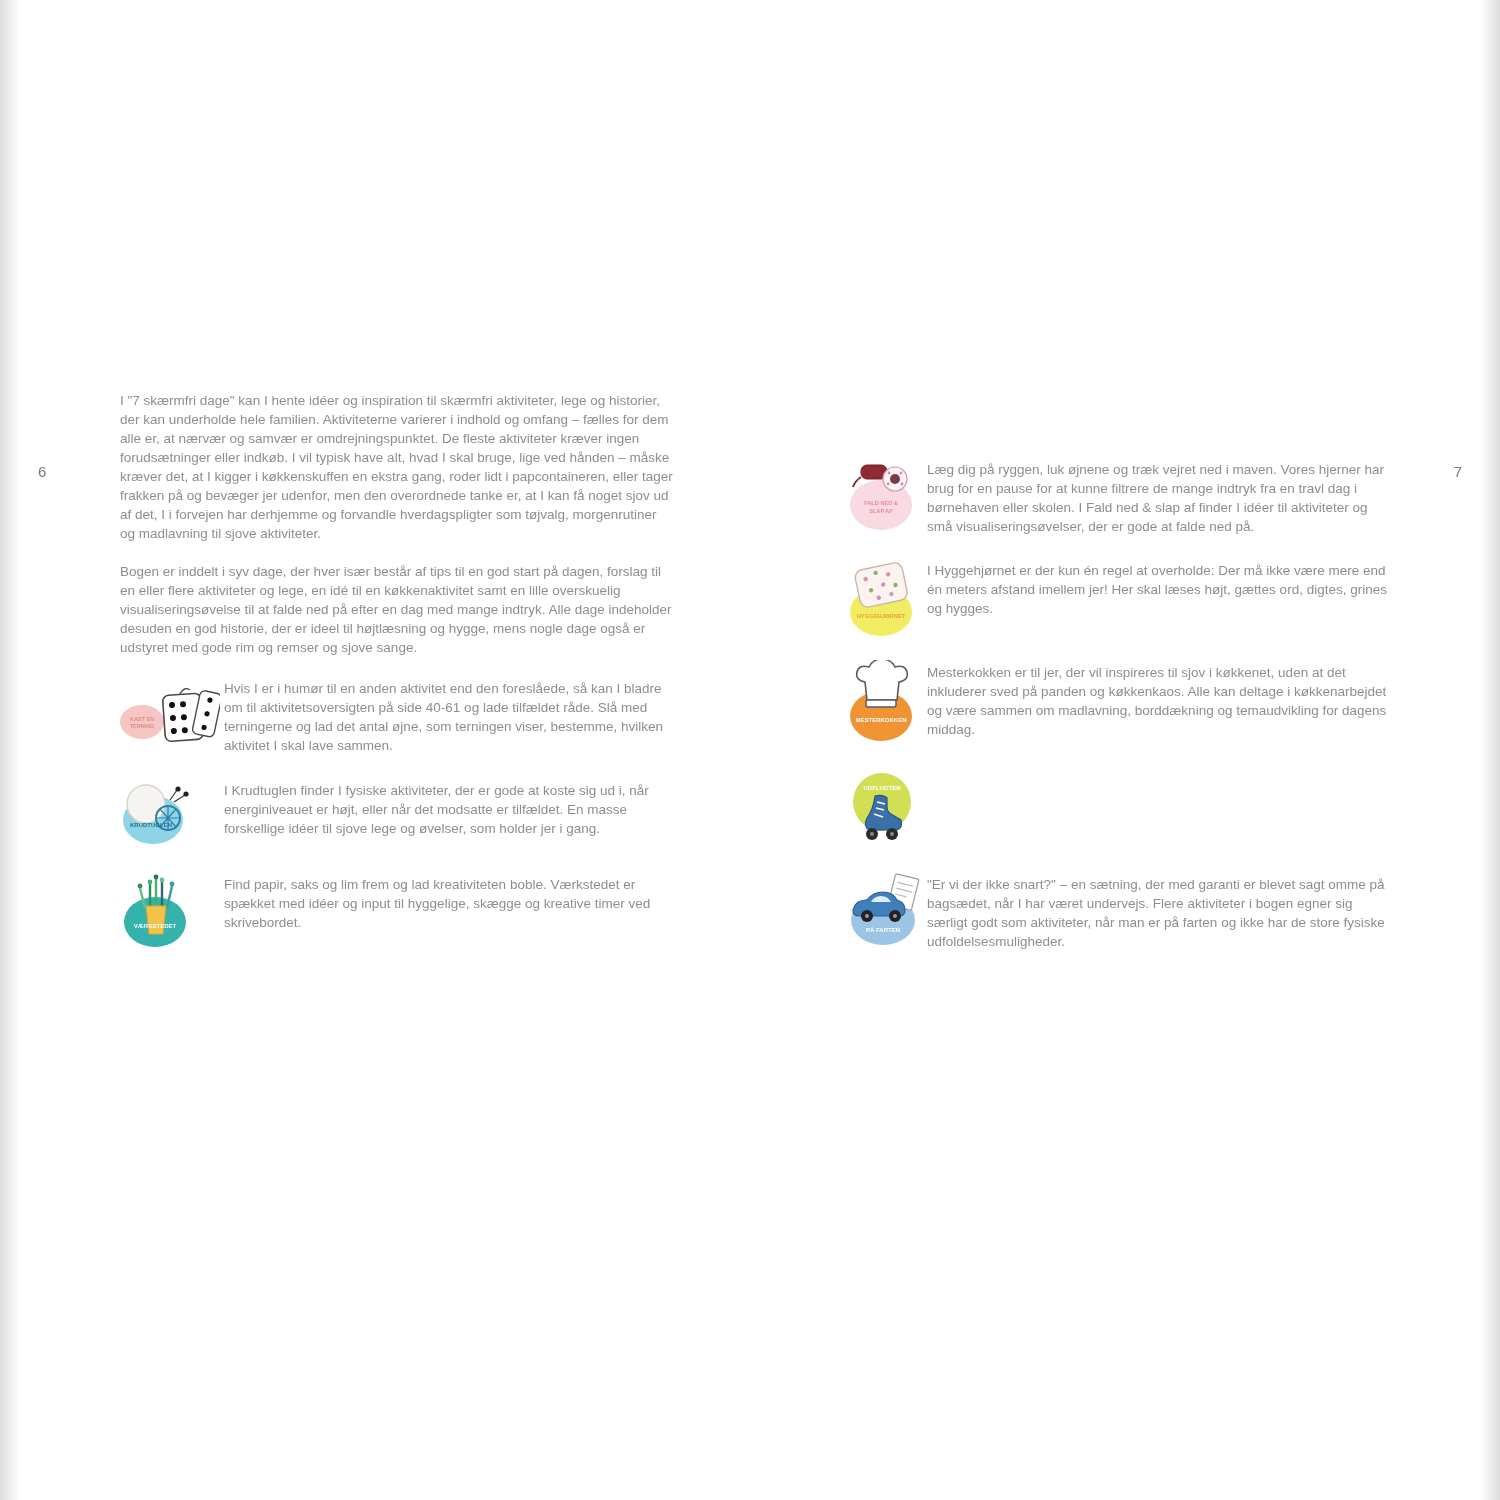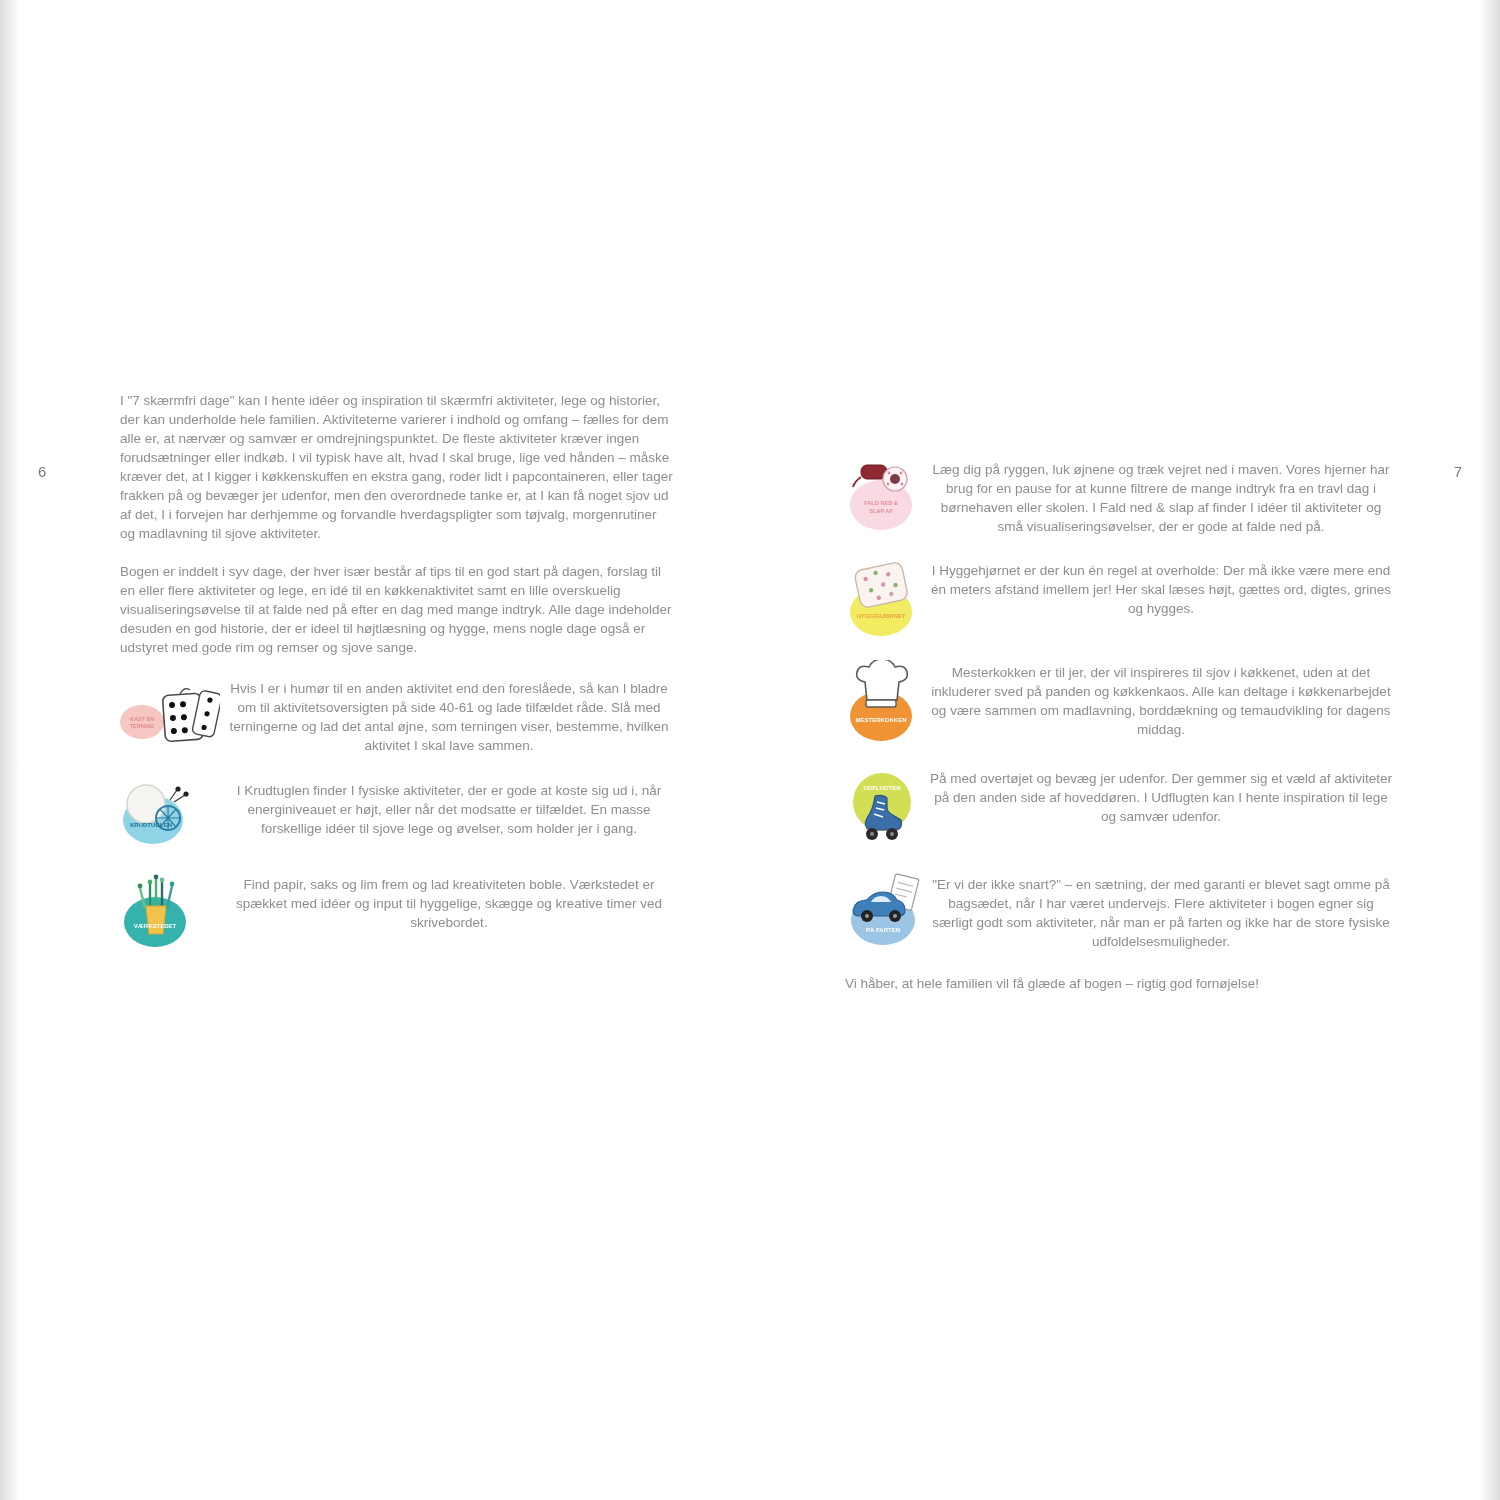--- a/index.html
+++ b/index.html
@@ -22,21 +22,21 @@
     margin:0 0 30px 0;font-size:27px;font-weight:bold;color:#b6544c;
     letter-spacing:0.3px;
   }
   .body-text{font-size:13.5px;line-height:19px;color:#8e8e8e;}
   p.para{margin:0 0 19px 0;}
 
   .items{margin-top:14px;}
   .item{display:flex;align-items:flex-start;margin-bottom:22px;}
   .col-left .icon-cell{width:104px;flex:none;}
   .col-right .icon-cell{width:82px;flex:none;}
-  .item .text{flex:1;padding-top:3px;text-align:center;}
+  .item .text{flex:1;padding-top:3px;}
   .closing{margin-top:20px;}
   svg{display:block;}
   svg text{font-family:"Liberation Sans", sans-serif;font-weight:bold;}
 </style>
 </head>
 <body>
 
 <div class="edge left"></div>
 <div class="edge right"></div>
 
@@ -180,21 +180,20 @@
           <circle cx="37" cy="36" r="29" fill="#d2df55"></circle>
           <text x="37" y="24" font-size="6" fill="#ffffff" text-anchor="middle">UDFLUGTEN</text>
           <path d="M30 30 q-2 14 -8 22 q-4 8 2 12 h28 q6 -2 4 -10 l-10 -6 q-4 -2 -4 -8 l0 -8 q-4 -4 -12 -2 z" fill="#3a6fa8" stroke="#2c547f" stroke-width="1.2"></path>
           <path d="M32 36 l8 2 M31 42 l8 2 M29 48 l9 3" stroke="#ffffff" stroke-width="1.6"></path>
           <circle cx="27" cy="68" r="6" fill="#2b2b2b"></circle>
             <circle cx="47" cy="68" r="6" fill="#2b2b2b"></circle>
           <circle cx="27" cy="68" r="2" fill="#888"></circle>
             <circle cx="47" cy="68" r="2" fill="#888"></circle>
         </svg>
       </div>
-      <div class="text body-text">På med overtøjet og bevæg jer udenfor. Der gemmer sig et væld af aktiviteter på den anden side af hoveddøren. I Udflugten kan I hente inspiration til lege og samvær udenfor.</div>
     </div>
 
     <div class="item">
       <div class="icon-cell">
         <svg width="78" height="80" viewBox="0 0 78 80">
           <ellipse cx="38" cy="48" rx="32" ry="25" fill="#9cc4e4"></ellipse>
           <g transform="rotate(14 58 22)">
             <rect x="46" y="4" width="24" height="32" rx="2" fill="#ffffff" stroke="#9a9a9a" stroke-width="1.2"></rect>
             <path d="M50 12 h16 M50 18 h16 M50 24 h12" stroke="#b9b9b9" stroke-width="1.2"></path>
           </g>
@@ -204,14 +203,13 @@
             <circle cx="50" cy="44" r="6" fill="#222"></circle>
           <circle cx="22" cy="44" r="2" fill="#999"></circle>
             <circle cx="50" cy="44" r="2" fill="#999"></circle>
           <text x="38" y="60" font-size="6" fill="#ffffff" text-anchor="middle">PÅ FARTEN</text>
         </svg>
       </div>
       <div class="text body-text">"Er vi der ikke snart?" – en sætning, der med garanti er blevet sagt omme på bagsædet, når I har været undervejs. Flere aktiviteter i bogen egner sig særligt godt som aktiviteter, når man er på farten og ikke har de store fysiske udfoldelsesmuligheder.</div>
     </div>
   </div>
 
-  <p class="closing body-text">Vi håber, at hele familien vil få glæde af bogen – rigtig god fornøjelse!</p>
 </div>
 
 </body></html>

